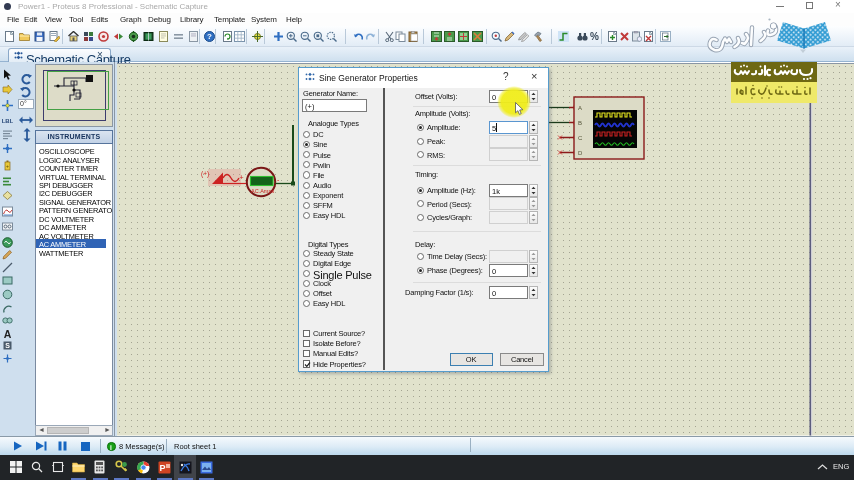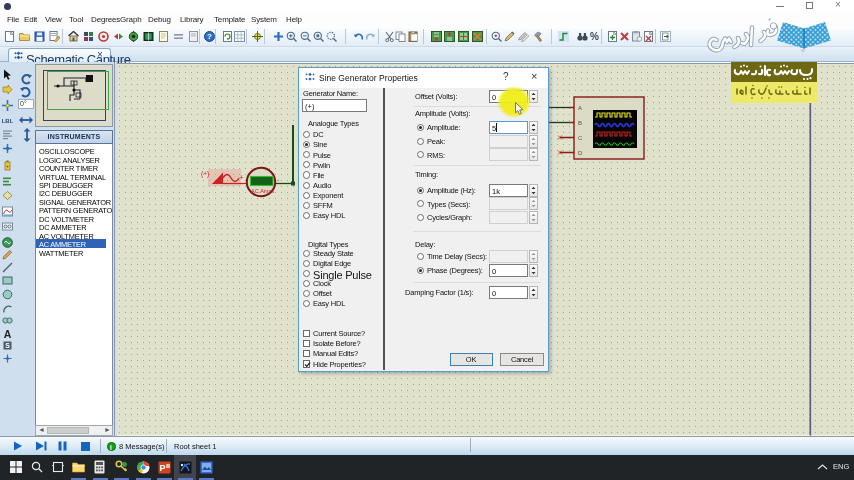--- a/index.html
+++ b/index.html
@@ -4,29 +4,30 @@
 *{margin:0;padding:0;box-sizing:border-box}
 body{font-family:"Liberation Sans",sans-serif;width:854px;height:480px;overflow:hidden}
 #st{position:relative;width:854px;height:480px;background:#fff;overflow:hidden}
 .ab{position:absolute}
 .tx{position:absolute;white-space:nowrap}
 </style></head><body>
 <div id="st">
 
 <div class="ab" style="left:0;top:0;width:854px;height:13px;background:#ffffff"></div>
 <div class="ab" style="left:4px;top:3px;width:7px;height:7px;border-radius:50%;background:#333b52"></div>
+<div class="tx" style="left:18px;top:2px;font-size:8px;color:#a9a9a9">Power1 - Proteus 8 Professional - Schematic Capture</div>
 <div class="ab" style="left:776px;top:6px;width:8px;height:1px;background:#777"></div>
 <div class="ab" style="left:806px;top:2px;width:7px;height:7px;border:1px solid #777"></div>
 <div class="tx" style="left:835px;top:-1px;font-size:10px;color:#777">×</div>
 <div class="ab" style="left:0;top:13px;width:854px;height:13px;background:#fdfdfd"></div>
 <div class="tx" style="left:7px;top:15px;font-size:8px;letter-spacing:-0.15px;color:#1b1b1b">File</div>
 <div class="tx" style="left:24px;top:15px;font-size:8px;letter-spacing:-0.15px;color:#1b1b1b">Edit</div>
 <div class="tx" style="left:45px;top:15px;font-size:8px;letter-spacing:-0.15px;color:#1b1b1b">View</div>
 <div class="tx" style="left:69px;top:15px;font-size:8px;letter-spacing:-0.15px;color:#1b1b1b">Tool</div>
-<div class="tx" style="left:91px;top:15px;font-size:8px;letter-spacing:-0.15px;color:#1b1b1b">Degrees</div>
+<div class="tx" style="left:91px;top:15px;font-size:8px;letter-spacing:-0.15px;color:#1b1b1b">Edits</div>
 <div class="tx" style="left:120px;top:15px;font-size:8px;letter-spacing:-0.15px;color:#1b1b1b">Graph</div>
 <div class="tx" style="left:148px;top:15px;font-size:8px;letter-spacing:-0.15px;color:#1b1b1b">Debug</div>
 <div class="tx" style="left:180px;top:15px;font-size:8px;letter-spacing:-0.15px;color:#1b1b1b">Library</div>
 <div class="tx" style="left:214px;top:15px;font-size:8px;letter-spacing:-0.15px;color:#1b1b1b">Template</div>
 <div class="tx" style="left:251px;top:15px;font-size:8px;letter-spacing:-0.15px;color:#1b1b1b">System</div>
 <div class="tx" style="left:286px;top:15px;font-size:8px;letter-spacing:-0.15px;color:#1b1b1b">Help</div>
 <div class="ab" style="left:0;top:26px;width:854px;height:21px;background:linear-gradient(#fdfeff,#e2ecf6);border-bottom:1px solid #cdd9e6"></div>
 <svg class="ab" style="left:4px;top:31px" width="11" height="11" viewBox="0 0 11 11">
       <rect x="1.5" y="0.5" width="8" height="10" fill="#fff" stroke="#6a7a8a"></rect>
       <path d="M6.5 0.5 L9.5 3.5 L6.5 3.5 Z" fill="#cdd" stroke="#6a7a8a" stroke-width=".6"></path>
@@ -527,21 +528,21 @@
     <div class="ab" style="left:418.6px;top:188.8px;width:3.4px;height:3.4px;border-radius:50%;background:#222"></div>
 <div class="tx" style="left:427px;top:186.2px;font-size:7.5px;letter-spacing:-0.2px;color:#111">Amplitude (Hz):</div>
 <div class="ab" style="left:489px;top:183.8px;width:39px;height:13px;background:#fff;border:1px solid #7a7a7a"></div>
     <div class="tx" style="left:492px;top:186.8px;font-size:7.5px;color:#111">1k</div>
     <div class="ab" style="left:529px;top:183.8px;width:9px;height:13px;background:linear-gradient(#fdfdfd,#e8e8e8);border:1px solid #b5b5b5"></div>
     <svg class="ab" style="left:531px;top:185.8px" width="5" height="9" viewBox="0 0 5 9">
       <path d="M0.5 3 L2.5 0.8 L4.5 3 Z" fill="#333"></path>
       <path d="M0.5 6 L2.5 8.2 L4.5 6 Z" fill="#333"></path>
     </svg>
 <div class="ab" style="left:416.7px;top:200.3px;width:7.2px;height:7.2px;border-radius:50%;background:#fff;border:1px solid #6a6a6a"></div>
-<div class="tx" style="left:427px;top:199.6px;font-size:7.5px;letter-spacing:-0.2px;color:#111">Types (Secs):</div>
+<div class="tx" style="left:427px;top:199.6px;font-size:7.5px;letter-spacing:-0.2px;color:#111">Period (Secs):</div>
 <div class="ab" style="left:489px;top:197.20000000000002px;width:39px;height:13px;background:#f0f0f0;border:1px solid #d0d0d0"></div>
     <div class="ab" style="left:529px;top:197.20000000000002px;width:9px;height:13px;background:linear-gradient(#fdfdfd,#e8e8e8);border:1px solid #b5b5b5"></div>
     <svg class="ab" style="left:531px;top:199.20000000000002px" width="5" height="9" viewBox="0 0 5 9">
       <path d="M0.5 3 L2.5 0.8 L4.5 3 Z" fill="#9a9a9a"></path>
       <path d="M0.5 6 L2.5 8.2 L4.5 6 Z" fill="#9a9a9a"></path>
     </svg>
 <div class="ab" style="left:416.7px;top:213.7px;width:7.2px;height:7.2px;border-radius:50%;background:#fff;border:1px solid #6a6a6a"></div>
 <div class="tx" style="left:427px;top:213.0px;font-size:7.5px;letter-spacing:-0.2px;color:#111">Cycles/Graph:</div>
 <div class="ab" style="left:489px;top:210.60000000000002px;width:39px;height:13px;background:#f0f0f0;border:1px solid #d0d0d0"></div>
     <div class="ab" style="left:529px;top:210.60000000000002px;width:9px;height:13px;background:linear-gradient(#fdfdfd,#e8e8e8);border:1px solid #b5b5b5"></div>

